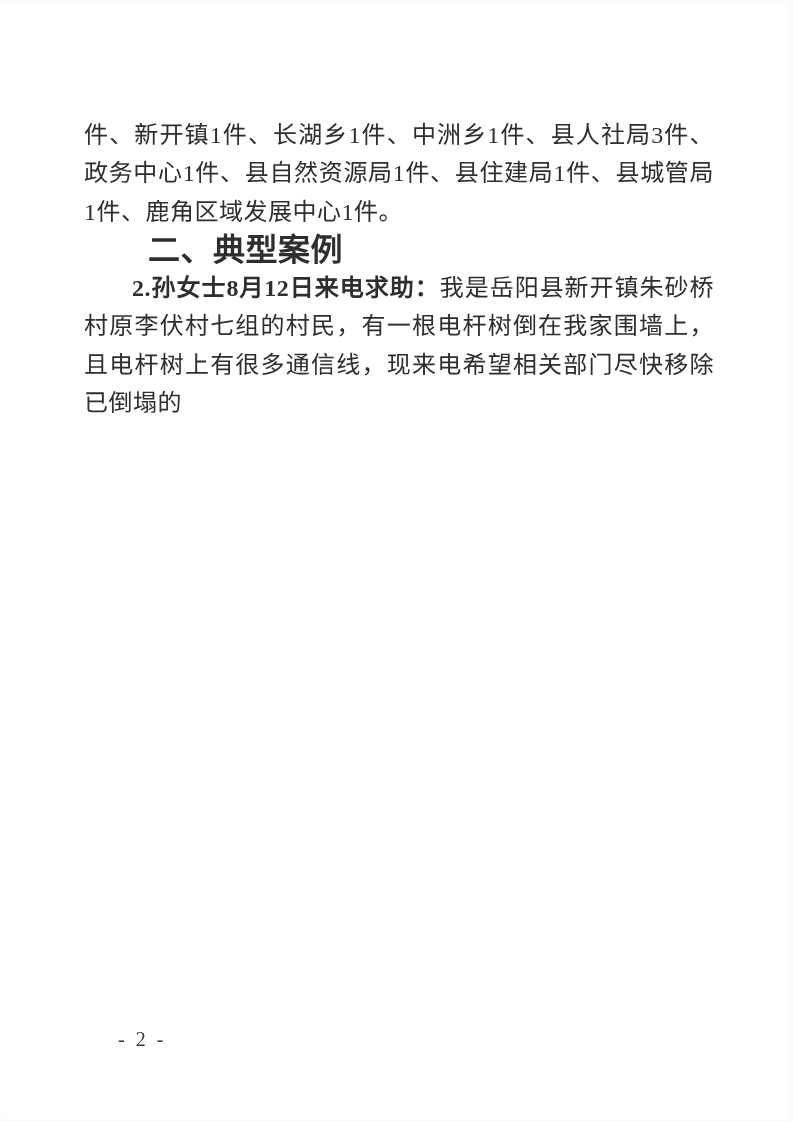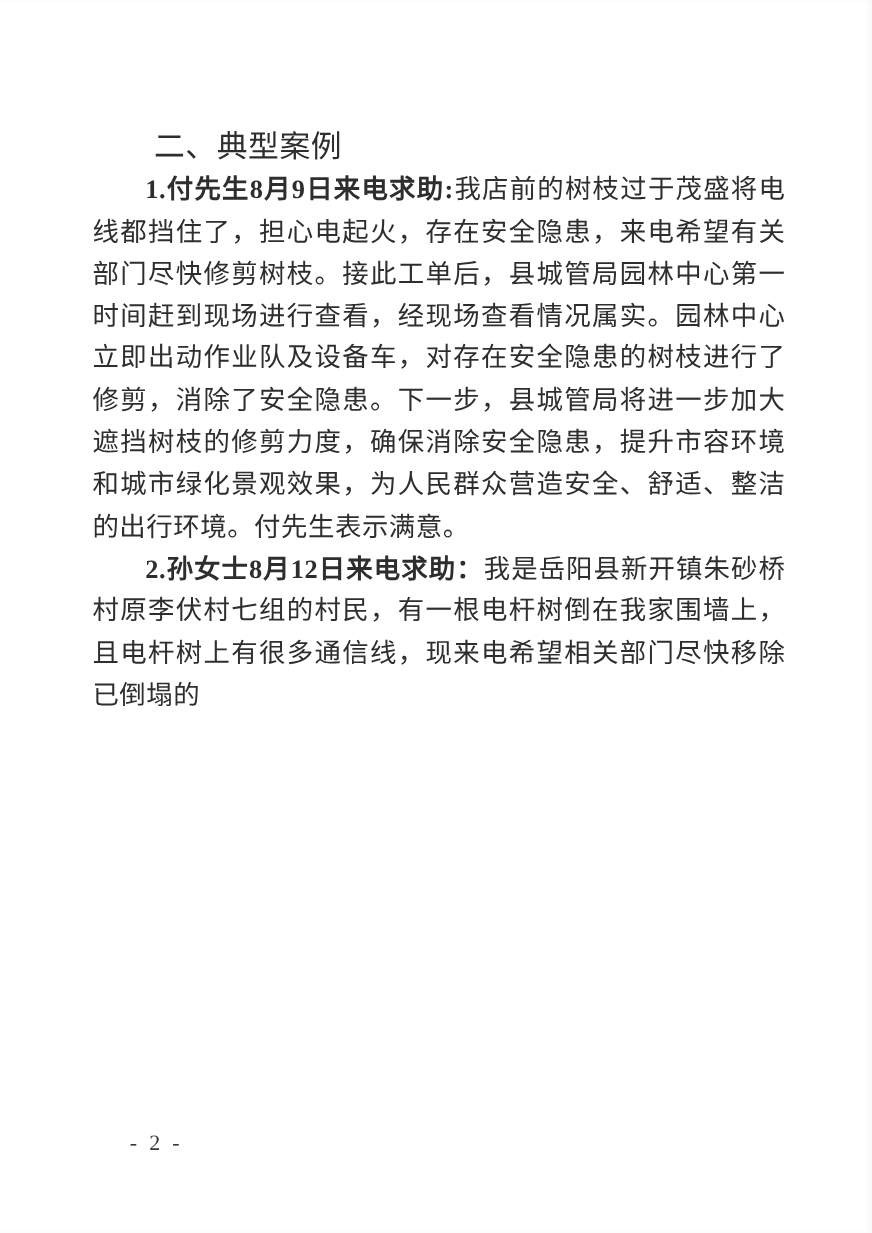--- a/index.html
+++ b/index.html
@@ -31,47 +31,47 @@
   .content p {
     margin: 0;
     text-indent: 2em;
   }
   .content p.no-indent {
     text-indent: 0;
   }
   .section-heading {
     margin: 0;
     text-indent: 2em;
-    font-weight: normal;
-    font-size: 28px;
+    font-weight: bold;
+    font-size: 32px;
     line-height: 38.3px;
   }
   .lead {
     font-weight: bold;
   }
   .page-number {
     position: absolute;
     left: 118px;
     top: 1028px;
     font-size: 20px;
     color: #3a3a3a;
     letter-spacing: 3px;
   }
 </style>
 </head>
 <body>
 
 <div class="page">
   <div class="content">
 
+    <p class="no-indent">件、新开镇1件、长湖乡1件、中洲乡1件、县人社局3件、政务中心1件、县自然资源局1件、县住建局1件、县城管局1件、鹿角区域发展中心1件。</p>
 
 
 
     <h2 class="section-heading">二、典型案例</h2>
 
-    <p><span class="lead">1.付先生8月9日来电求助:</span><span>我店前的树枝过于茂盛将电线都挡住了，担心电起火，存在安全隐患，来电希望有关部门尽快修剪树枝。接此工单后，县城管局园林中心第一时间赶到现场进行查看，经现场查看情况属实。园林中心立即出动作业队及设备车，对存在安全隐患的树枝进行了修剪，消除了安全隐患。下一步，县城管局将进一步加大遮挡树枝的修剪力度，确保消除安全隐患，提升市容环境和城市绿化景观效果，为人民群众营造安全、舒适、整洁的出行环境。付先生表示满意。</span></p>
 
     <p><span class="lead">2.孙女士8月12日来电求助：</span><span>我是岳阳县新开镇朱砂桥村原李伏村七组的村民，有一根电杆树倒在我家围墙上，且电杆树上有很多通信线，现来电希望相关部门尽快移除已倒塌的</span></p>
 
   </div>
 
   <div class="page-number">- 2 -</div>
 </div>
 
 </body></html>

